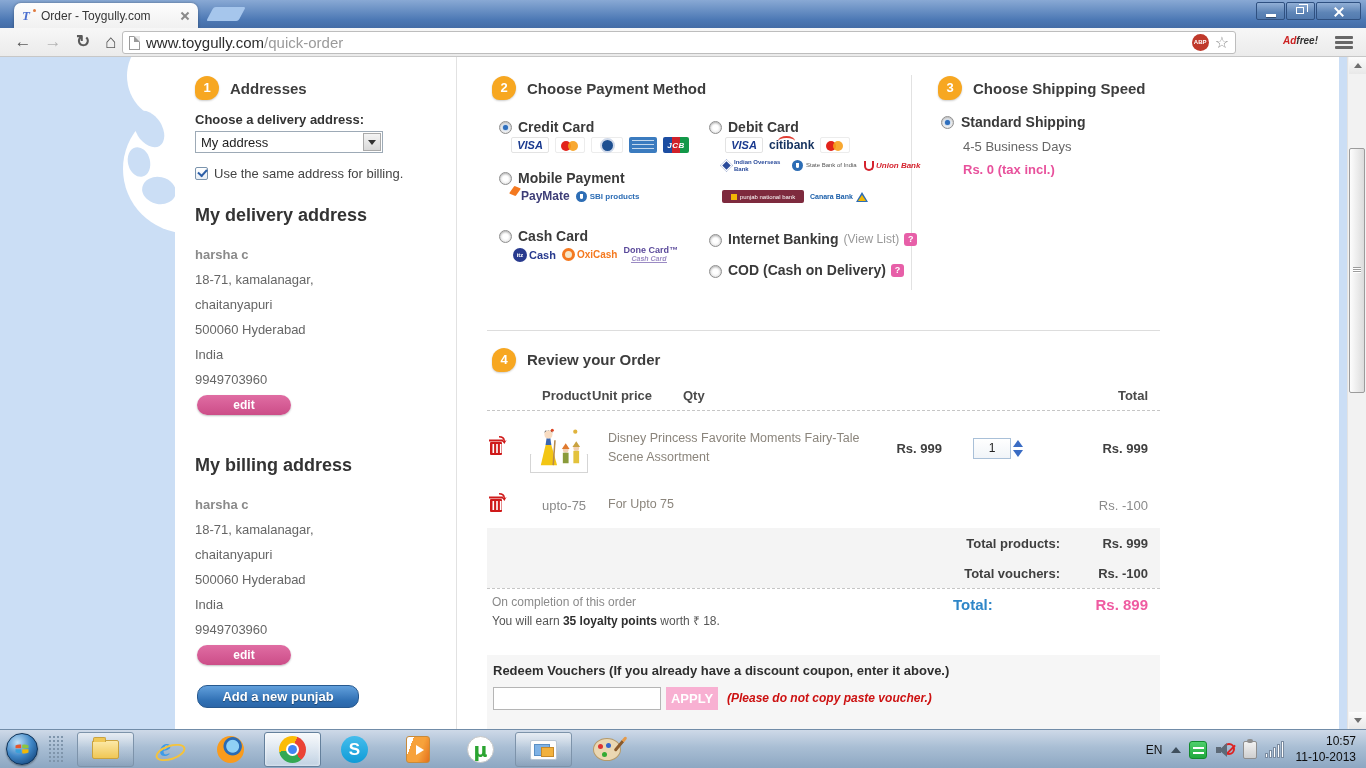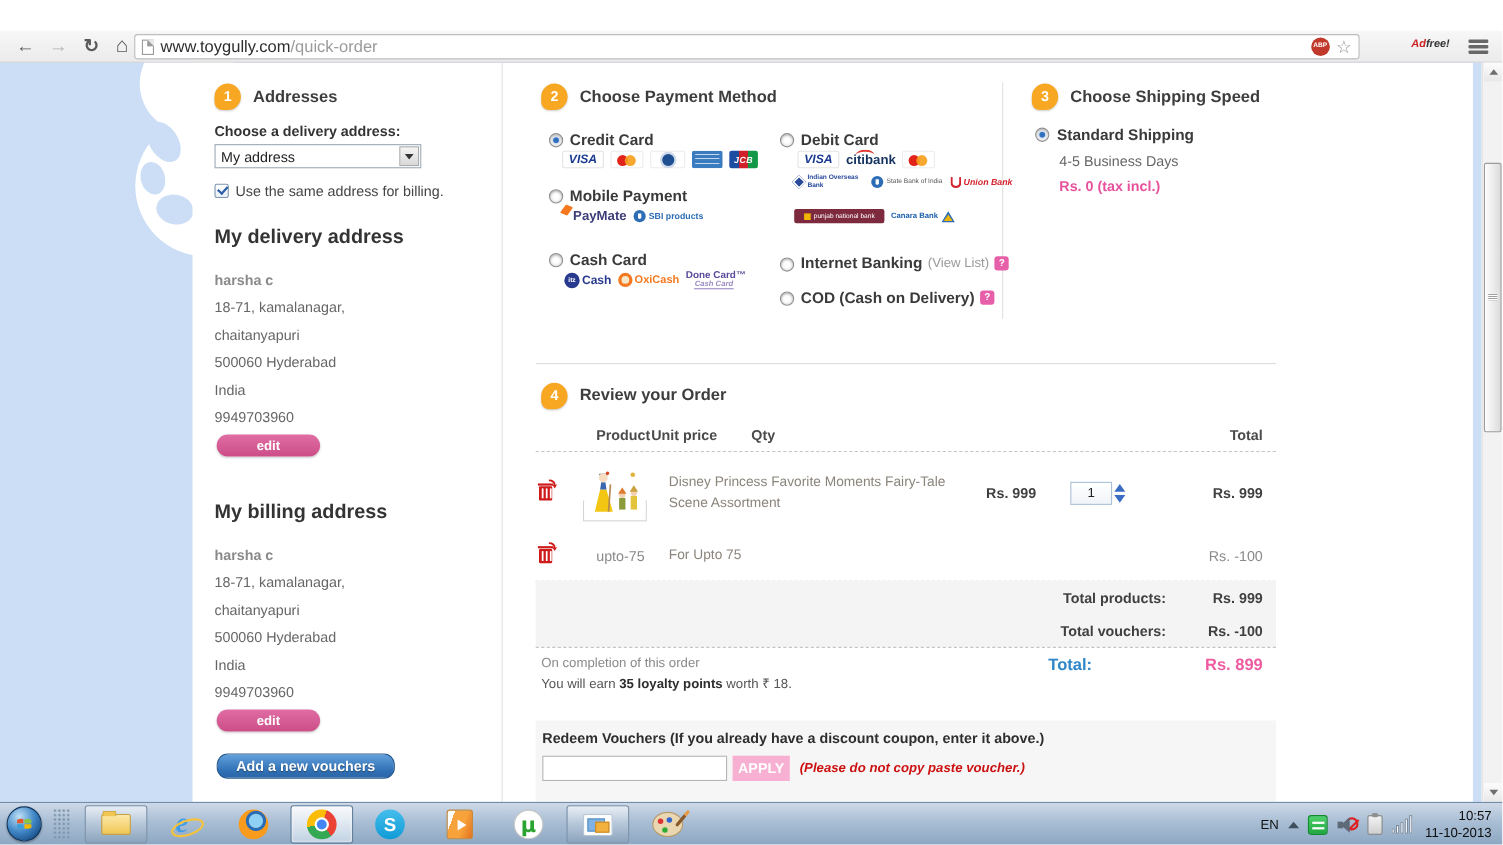--- a/index.html
+++ b/index.html
@@ -203,20 +203,39 @@
 .tray-clock{text-align:right;font-size:12px;color:#0d0d0d;line-height:1.3;margin-left:4px;margin-right:6px}
 
 
 .red{fill:#cf1a1a}
 </style>
 </head>
 <body>
 
 <div id="screen">
 
+  <div id="frame">
+    <div id="tab">
+      <span class="favicon"></span>
+      <span class="tab-title">Order - Toygully.com</span>
+      <span class="tab-close"></span>
+    </div>
+    <div id="newtab"></div>
+    <div id="wincontrols">
+      <div class="winbtn">
+          <span class="glyph-min"></span>
+        </div>
+      <div class="winbtn">
+          <span class="glyph-restore"></span>
+        </div>
+      <div class="winbtn close">
+          <span class="glyph-x"></span>
+        </div>
+    </div>
+  </div>
 
   <div id="toolbar">
     <span class="tbicon icon-back" style="left:10px"></span>
     <span class="tbicon icon-fwd" style="left:40px"></span>
     <span class="tbicon icon-reload" style="left:70px"></span>
     <span class="tbicon icon-home" style="left:98px"></span>
     <div id="omnibox">
       <span class="docicon"></span>
       <span class="url"><span class="domain">www.toygully.com</span><span class="path">/quick-order</span></span>
       <span id="omni-right">
@@ -267,21 +286,21 @@
       <div class="btn-pink" style="left:22px;top:338px">edit</div>
 
       <div class="addr-h" style="left:20px;top:398px">My billing address</div>
       <div class="addr-name" style="left:20px;top:440px">harsha c</div>
       <div class="addr-line" style="left:20px;top:465px">18-71, kamalanagar,</div>
       <div class="addr-line" style="left:20px;top:490px">chaitanyapuri</div>
       <div class="addr-line" style="left:20px;top:515px">500060 Hyderabad</div>
       <div class="addr-line" style="left:20px;top:540px">India</div>
       <div class="addr-line" style="left:20px;top:565px">9949703960</div>
       <div class="btn-pink" style="left:22px;top:588px">edit</div>
-      <div class="btn-blue" style="left:22px;top:628px">Add a new vouchers</div>
+      <div class="btn-blue" style="left:22px;top:628px">Add a new punjab</div>
 
       <div class="badge" style="left:317px;top:19px">2</div>
       <div class="sec-title" style="left:352px;top:23px">Choose Payment Method</div>
 
       <div class="radio sel" style="left:324px;top:64px"></div>
       <div class="opt-label" style="left:343px;top:62px">Credit Card</div>
       <div class="lrow" style="left:336px;top:80px">
         <span class="lg lg-visa">VISA</span>
         <span class="lg lg-mc"></span>
         <span class="lg lg-diners"></span>

